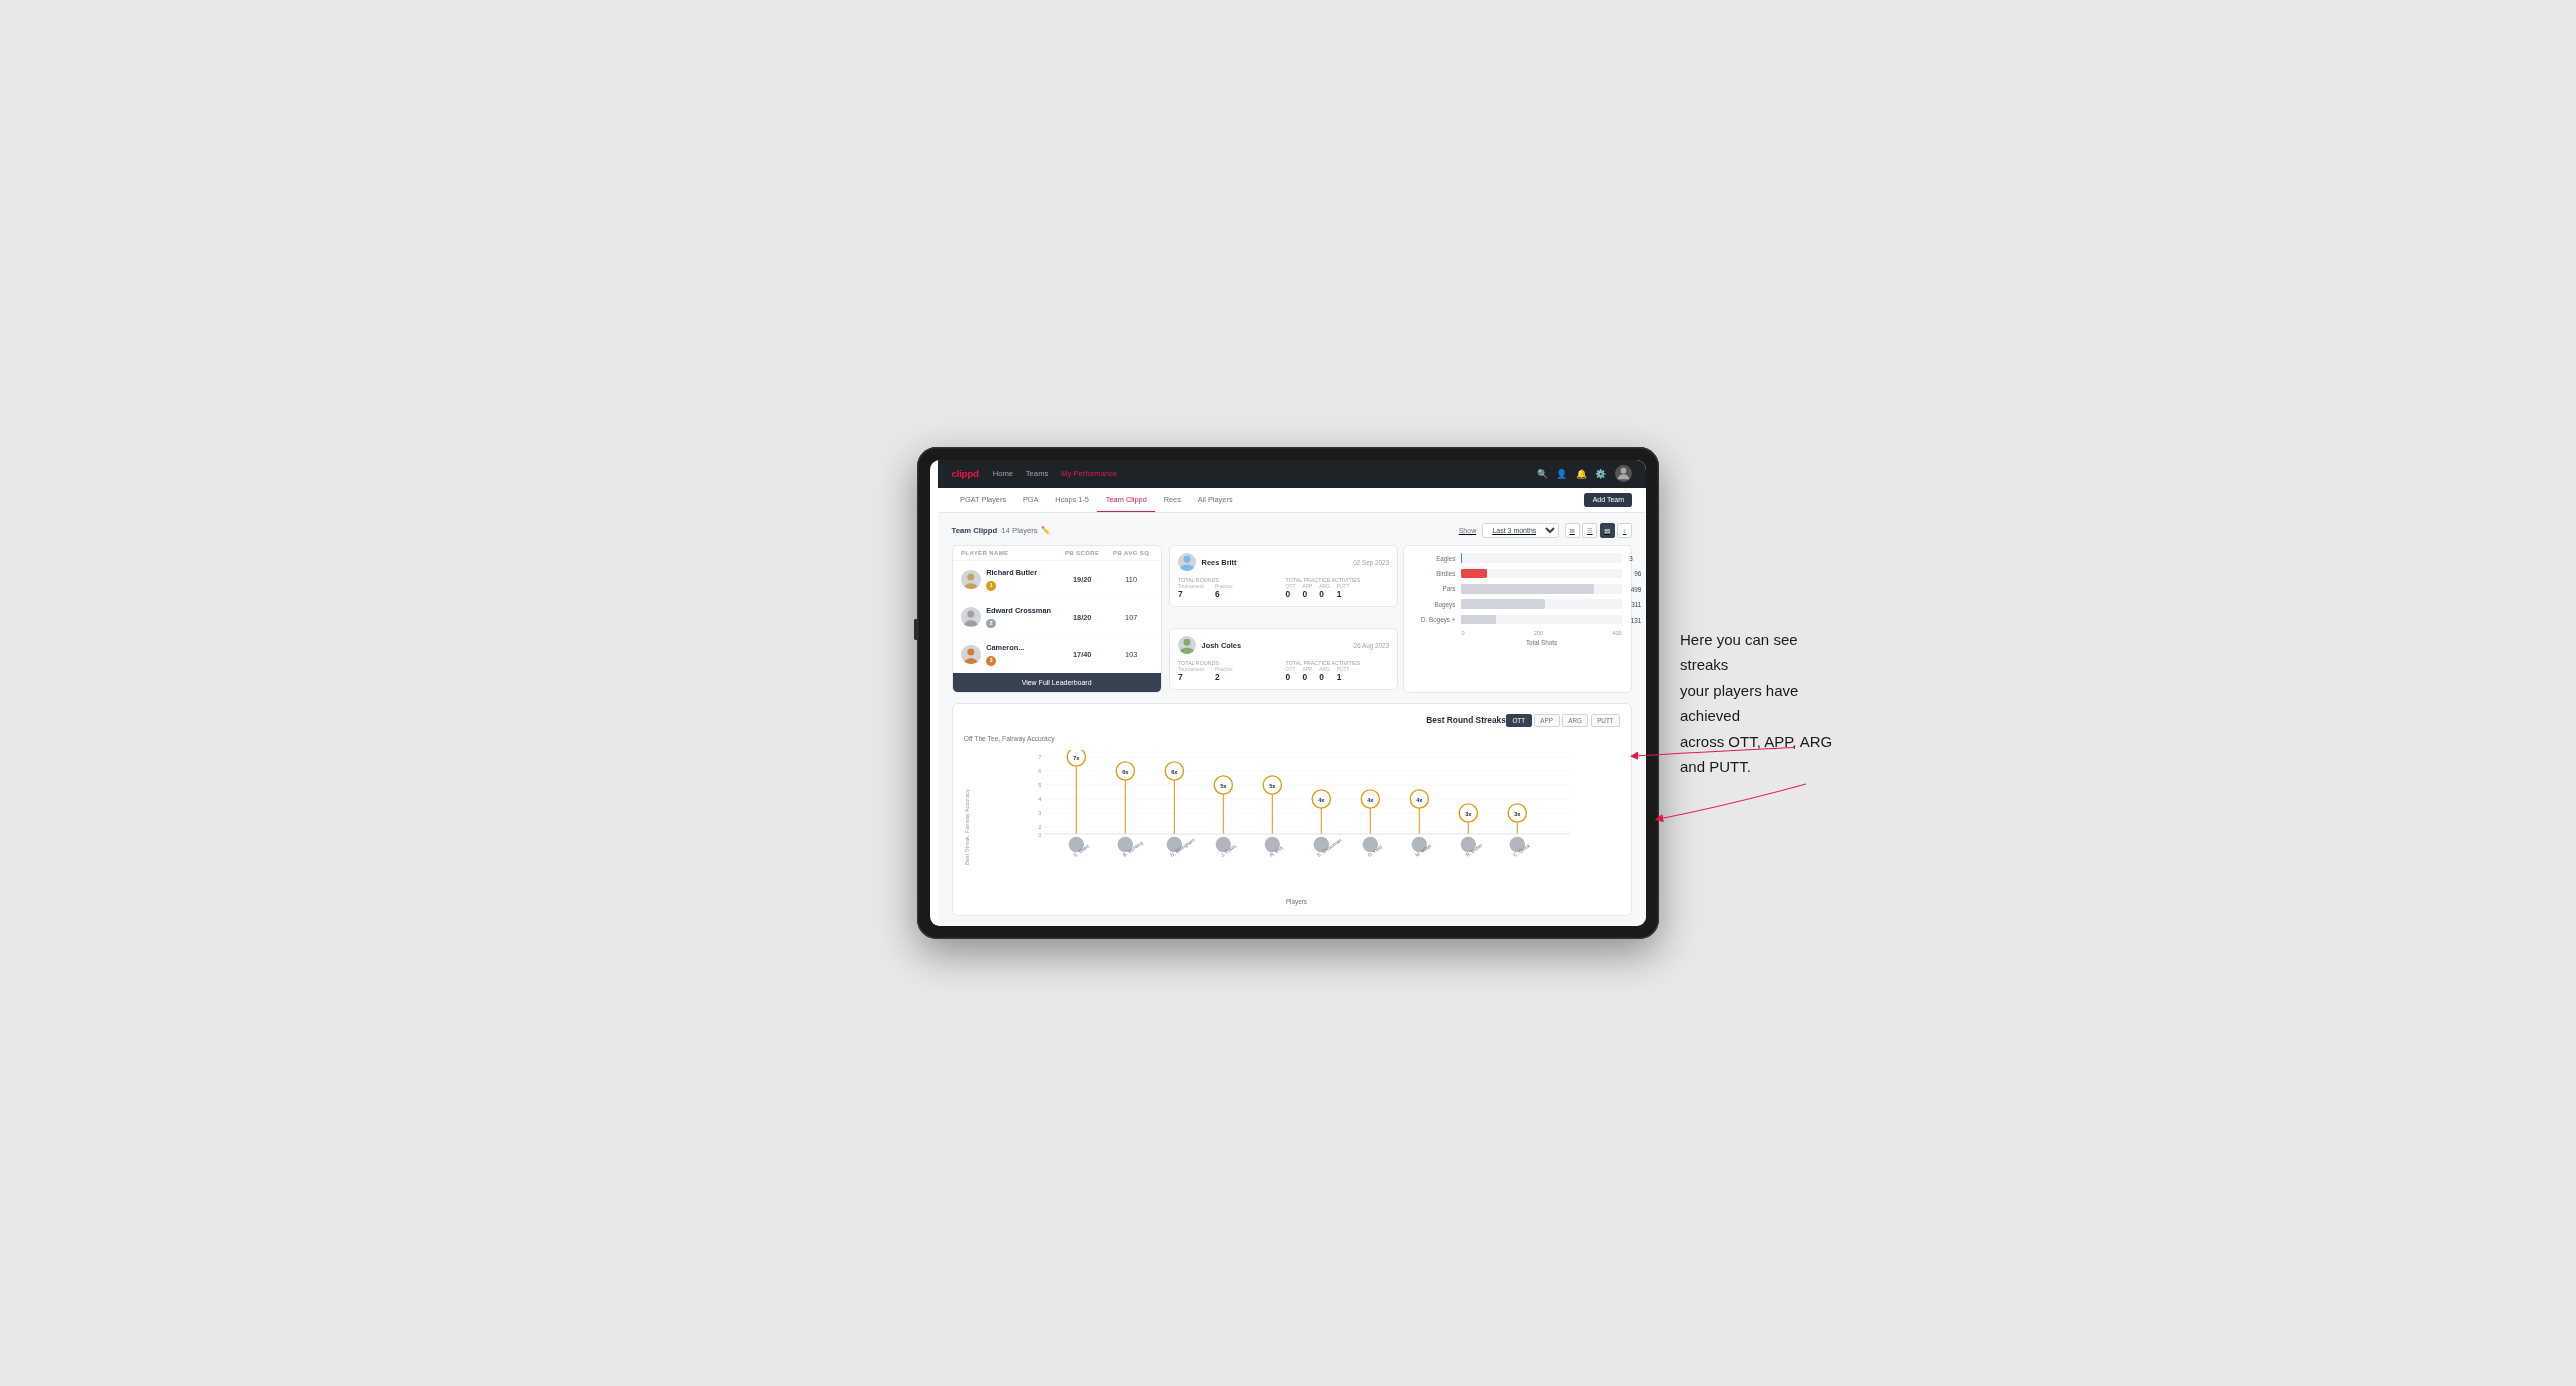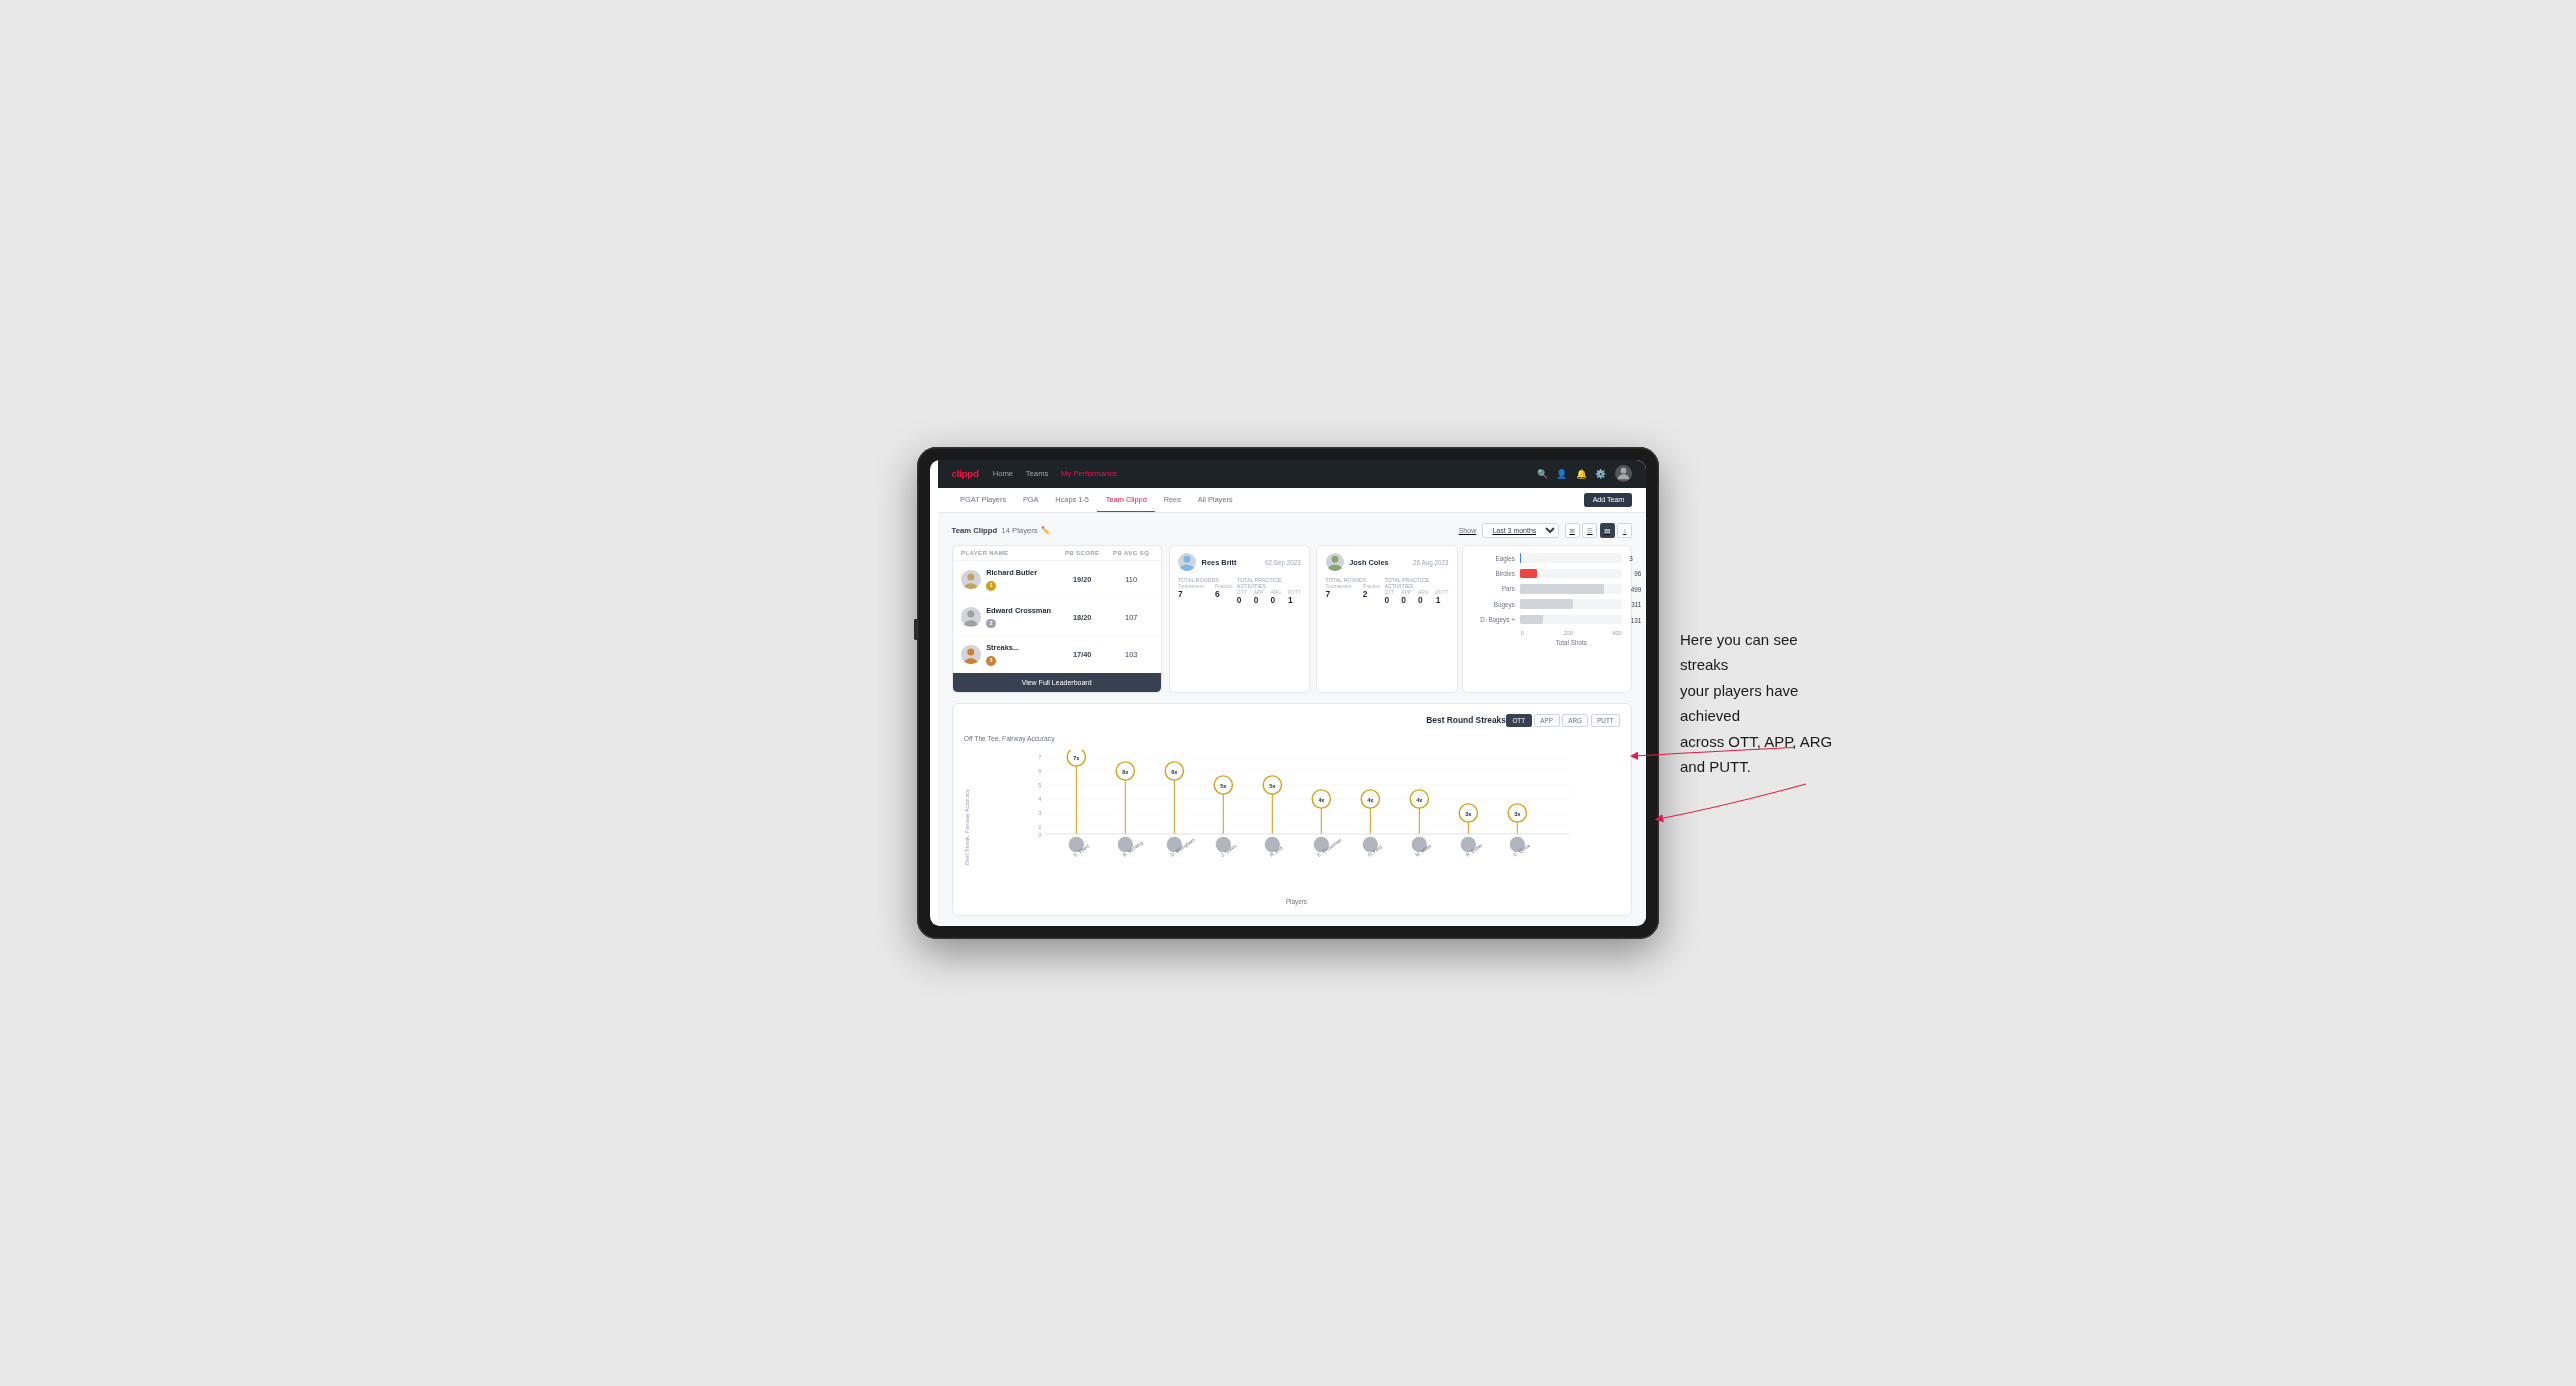--- a/index.html
+++ b/index.html
@@ -522,34 +522,34 @@
             
             <div class="lb-row">
               <div class="player-info">
                 <div class="player-avatar">
                   <svg viewBox="0 0 28 28" fill="#9ca3af">
                       <circle cx="14" cy="10" r="5" fill="#cd7f32"></circle>
                       <path d="M4 28c0-5.5 4.5-9 10-9s10 3.5 10 9" fill="#cd7f32"></path>
                     </svg>
                 </div>
                 <div>
-                  <div class="player-name">Streaks...</div>
+                  <div class="player-name">Cameron...</div>
                   <span class="rank-badge rank-bronze">3</span>
                 </div>
               </div>
               <div class="pb-score">17/40</div>
               <div class="pb-avg">103</div>
             </div>
 
             <button class="view-leaderboard-btn">View Full Leaderboard</button>
           </div>
 
           <div style="display:grid; grid-template-columns: 1fr 1fr; gap: 4.2px;">
 
-            <div style="display:flex; flex-direction:row; gap:6px;">
+            <div style="display:flex; flex-direction:column; gap:21px;">
 
               <div class="player-card">
                 <div class="card-top">
                   <div class="card-avatar">
                     <svg viewBox="0 0 26 26">
                         <circle cx="13" cy="9" r="5" fill="#7cb9e8"></circle>
                         <path d="M2 26c0-6 4-9 11-9s11 3 11 9" fill="#7cb9e8"></path>
                       </svg>
                   </div>
                   <span class="card-name">Rees Britt</span>

